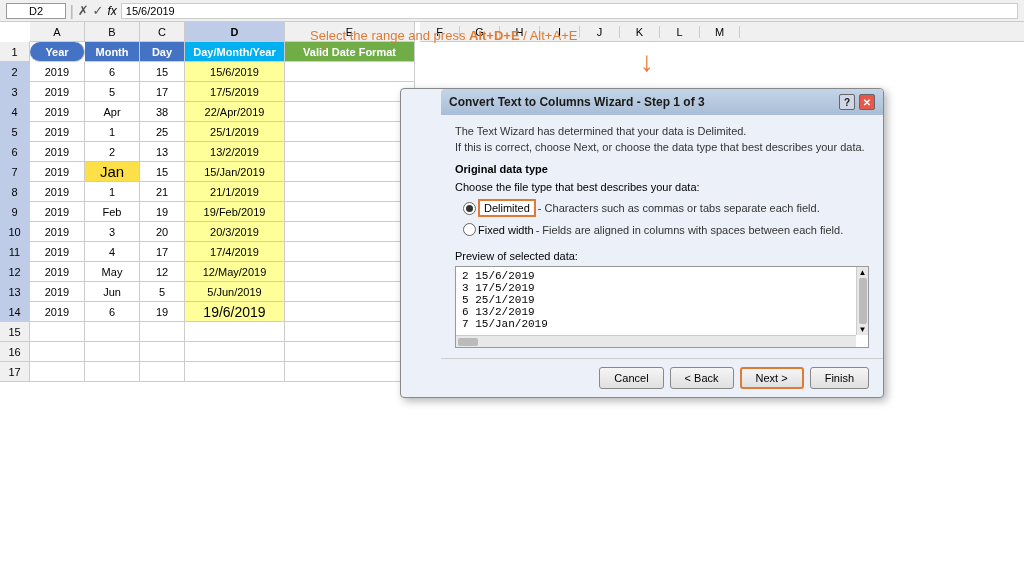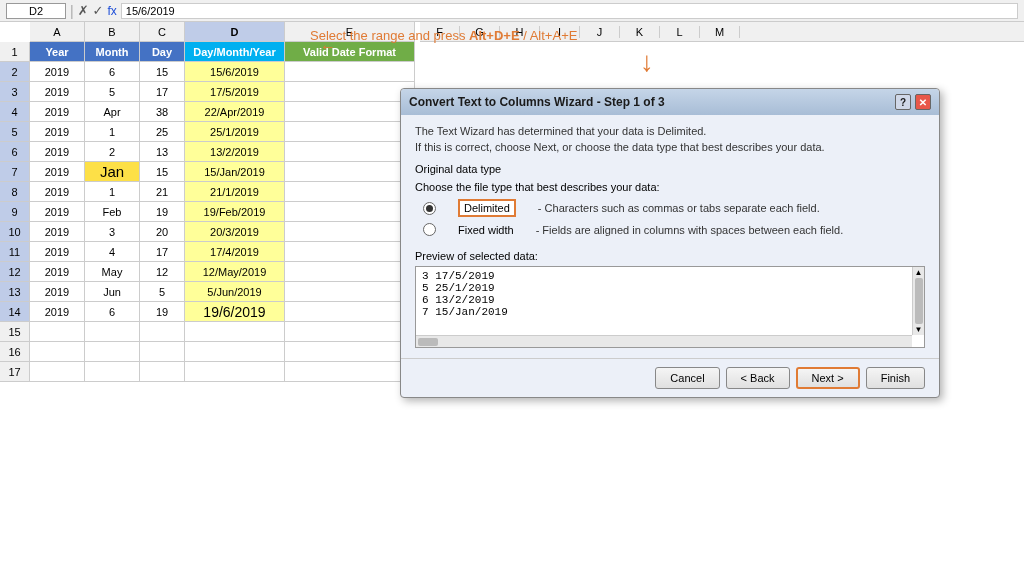--- a/index.html
+++ b/index.html
@@ -11,23 +11,23 @@
 
     
     .dialog { position: absolute; background: #ECF0F8; border: 1px solid #888; box-shadow: 3px 3px 8px rgba(0,0,0,0.3); border-radius: 4px; }
     .dialog-title { background: linear-gradient(to bottom, #C5D5E8, #A8BDD6); padding: 5px 8px; font-size: 12px; font-weight: bold; color: #1a1a1a; border-radius: 4px 4px 0 0; display: flex; align-items: center; justify-content: space-between; }
     .dialog-title-btns { display: flex; gap: 4px; }
     .title-btn { width: 16px; height: 16px; border: 1px solid #666; border-radius: 2px; background: #d0d8e8; display: flex; align-items: center; justify-content: center; font-size: 10px; cursor: pointer; }
     .title-btn.close { background: #e8584a; color: #fff; }
     .dialog-body { padding: 10px 14px; }
     .dialog-desc { font-size: 11px; color: #333; margin-bottom: 4px; }
     .dialog-desc2 { font-size: 11px; color: #333; margin-bottom: 10px; }
-    .section-label { font-size: 11px; font-weight: normal; margin-bottom: 6px; }
+    .section-label { font-size: 11px; font-weight: bold; margin-bottom: 6px; }
     .radio-group { margin-left: 8px; }
-    .radio-item { display: flex; align-items: center; gap: 22px; margin-bottom: 6px; font-size: 11px; }
+    .radio-item { display: flex; align-items: center; gap: 2px; margin-bottom: 6px; font-size: 11px; }
     .radio-btn { width: 13px; height: 13px; border-radius: 50%; border: 1px solid #666; background: #fff; display: flex; align-items: center; justify-content: center; }
     .radio-btn.selected::after { content: ''; width: 7px; height: 7px; border-radius: 50%; background: #333; display: block; }
     .radio-label-box { border: 2px solid #E07B35; padding: 1px 4px; font-size: 11px; background: #fff; }
     .radio-desc { font-size: 11px; color: #333; }
 
     .preview-section { margin-top: 14px; }
     .preview-label { font-size: 11px; margin-bottom: 4px; }
 
     .dialog-footer { display: flex; justify-content: flex-end; gap: 6px; padding: 8px 14px; border-top: 1px solid #ccc; }
     .btn { padding: 3px 14px; font-size: 11px; border: 1px solid #888; background: linear-gradient(to bottom, #f5f5f5, #e0e0e0); border-radius: 3px; cursor: pointer; }
@@ -39,21 +39,21 @@
 </head>
 <body>
 
 <div class="ss-wrapper">
 
   <div class="formula-bar" style="position:absolute;top:0;left:0;width:100%;height:22px;background:#f0f0f0;border-bottom:1px solid #ccc;display:flex;align-items:center;gap:4px;padding:0 6px;z-index:1;">
     <input class="cell-ref" style="width: 60px; border: 1px solid rgb(153, 153, 153); padding: 1px 4px; font-size: 11px; text-align: center;" value="D2">
     <span style="color:#aaa;font-size:14px;">|</span>
     <span style="color:#555;font-size:13px;cursor:pointer;">✗</span>
     <span style="color:#555;font-size:13px;cursor:pointer;">✓</span>
-    <span style="color:#1d4ed8;font-size:12px;cursor:pointer;">fx</span>
+    <span style="color:#000000;font-size:12px;font-style:italic;cursor:pointer;">fx</span>
     <input style="flex: 1 1 0%; border: 1px solid rgb(204, 204, 204); padding: 1px 4px; font-size: 11px;" value="15/6/2019">
   </div>
 
   <div style="position:absolute;top:22px;left:0;width:420px;bottom:0;overflow:hidden;">
 
     <div style="display:flex;height:20px;margin-left:30px;">
       <div style="width:55px;border-right:1px solid #ccc;border-bottom:1px solid #ccc;background:#f0f0f0;text-align:center;font-size:11px;display:flex;align-items:center;justify-content:center;">A</div>
       <div style="width:55px;border-right:1px solid #ccc;border-bottom:1px solid #ccc;background:#f0f0f0;text-align:center;font-size:11px;display:flex;align-items:center;justify-content:center;">B</div>
       <div style="width:45px;border-right:1px solid #ccc;border-bottom:1px solid #ccc;background:#f0f0f0;text-align:center;font-size:11px;display:flex;align-items:center;justify-content:center;">C</div>
       <div style="width:100px;border-right:1px solid #ccc;border-bottom:1px solid #ccc;background:#BFCCE8;text-align:center;font-size:11px;display:flex;align-items:center;justify-content:center;font-weight:bold;">D</div>
@@ -78,21 +78,21 @@
         <div style="height:20px;border-bottom:1px solid #ccc;border-right:1px solid #ccc;background:#BFCCE8;font-size:11px;display:flex;align-items:center;justify-content:center;">13</div>
         <div style="height:20px;border-bottom:1px solid #ccc;border-right:1px solid #ccc;background:#BFCCE8;font-size:11px;display:flex;align-items:center;justify-content:center;">14</div>
         <div style="height:20px;border-bottom:1px solid #ccc;border-right:1px solid #ccc;background:#f0f0f0;font-size:11px;display:flex;align-items:center;justify-content:center;">15</div>
         <div style="height:20px;border-bottom:1px solid #ccc;border-right:1px solid #ccc;background:#f0f0f0;font-size:11px;display:flex;align-items:center;justify-content:center;">16</div>
         <div style="height:20px;border-bottom:1px solid #ccc;border-right:1px solid #ccc;background:#f0f0f0;font-size:11px;display:flex;align-items:center;justify-content:center;">17</div>
       </div>
 
       <div style="display:flex;flex-direction:column;">
 
         <div style="display:flex;height:20px;">
-          <div style="width:55px;border-right:1px solid #ccc;border-bottom:1px solid #ccc;background:#4472C4;color:#fff;font-weight:bold;font-size:11px;display:flex;align-items:center;justify-content:center;">Year</div>
+          <div style="width:55px;border-right:1px solid #ccc;border-bottom:1px solid #ccc;background:#4472C4;color:#fff;font-weight:bold;font-size:11px;display:flex;align-items:center;justify-content:center;border-radius:10px;">Year</div>
           <div style="width:55px;border-right:1px solid #ccc;border-bottom:1px solid #ccc;background:#4472C4;color:#fff;font-weight:bold;font-size:11px;display:flex;align-items:center;justify-content:center;">Month</div>
           <div style="width:45px;border-right:1px solid #ccc;border-bottom:1px solid #ccc;background:#4472C4;color:#fff;font-weight:bold;font-size:11px;display:flex;align-items:center;justify-content:center;">Day</div>
           <div style="width:100px;border-right:1px solid #ccc;border-bottom:1px solid #ccc;background:#00B0F0;color:#fff;font-weight:bold;font-size:11px;display:flex;align-items:center;justify-content:center;">Day/Month/Year</div>
           <div style="width:130px;border-right:1px solid #ccc;border-bottom:1px solid #ccc;background:#70AD47;color:#fff;font-weight:bold;font-size:11px;display:flex;align-items:center;justify-content:center;">Valid Date Format</div>
         </div>
 
         <div id="data-rows-container">
             <div style="display: flex; height: 20px;">
               <div style="width: 55px; border-right: 1px solid rgb(204, 204, 204); border-bottom: 1px solid rgb(204, 204, 204); background: rgb(255, 255, 255); font-size: 11px; display: flex; align-items: center; justify-content: center;">2019</div>
               <div style="width: 55px; border-right: 1px solid rgb(204, 204, 204); border-bottom: 1px solid rgb(204, 204, 204); background: rgb(255, 255, 255); font-size: 11px; display: flex; align-items: center; justify-content: center;">6</div>
@@ -227,21 +227,21 @@
   <div style="position:absolute;top:28px;left:310px;font-size:13px;color:#E07B35;font-weight:normal;white-space:nowrap;">
     <span>Select the range and press </span><span style="font-weight:bold;">Alt+D+E</span><span> / </span><span style="font-weight:normal;">Alt+A+E</span>
   </div>
 
   <div style="position:absolute;top:48px;left:640px;font-size:28px;color:#E07B35;line-height:1;">↓</div>
 
   <div style="position:absolute;top:36px;left:320px;font-size:16px;color:#E07B35;">←</div>
 
 </div>
 
-<div class="dialog" style="position:absolute;top:88px;left:400px;width:540px;">
+<div class="dialog" style="position:absolute;top:88px;left:400px;width:484px;padding-left:40px;">
 
   <div class="dialog-title">
     <span>Convert Text to Columns Wizard - Step 1 of 3</span>
     <div class="dialog-title-btns">
       <div class="title-btn">?</div>
       <div class="title-btn close">✕</div>
     </div>
   </div>
 
   <div class="dialog-body">
@@ -264,20 +264,21 @@
         <div class="radio-btn"></div>
         <span style="font-size:11px;">Fixed width</span>
         <span class="radio-desc">- Fields are aligned in columns with spaces between each field.</span>
       </div>
     </div>
 
     <div class="preview-section">
       <p class="preview-label">Preview of selected data:</p>
       <div style="position:relative;border:1px solid #999;background:#fff;height:82px;">
         <div style="padding:3px 6px;font-size:11px;font-family:'Courier New',monospace;">
+          <div>2 15/6/2019</div>
           <div>3 17/5/2019</div>
           <div>5 25/1/2019</div>
           <div>6 13/2/2019</div>
           <div>7 15/Jan/2019</div>
         </div>
 
         <div style="position:absolute;right:0;top:0;width:12px;height:calc(100% - 12px);background:#e8e8e8;border-left:1px solid #ccc;display:flex;flex-direction:column;align-items:center;padding:1px;">
           <div style="font-size:8px;">▲</div>
           <div style="flex:1;width:8px;background:#bbb;border-radius:2px;margin:1px;"></div>
           <div style="font-size:8px;">▼</div>

